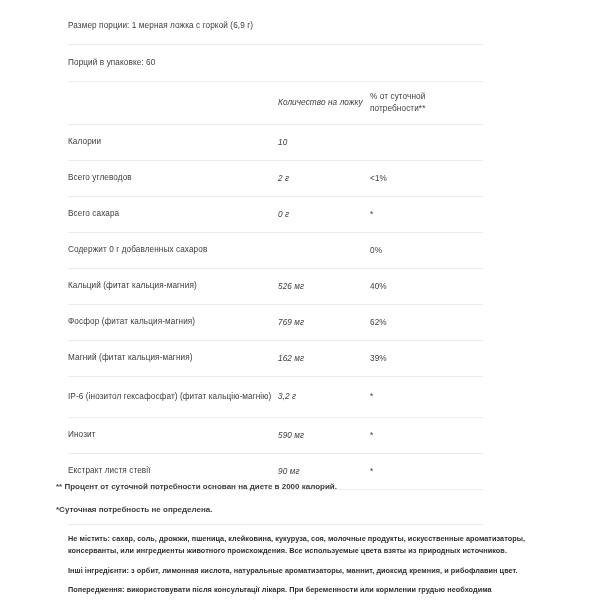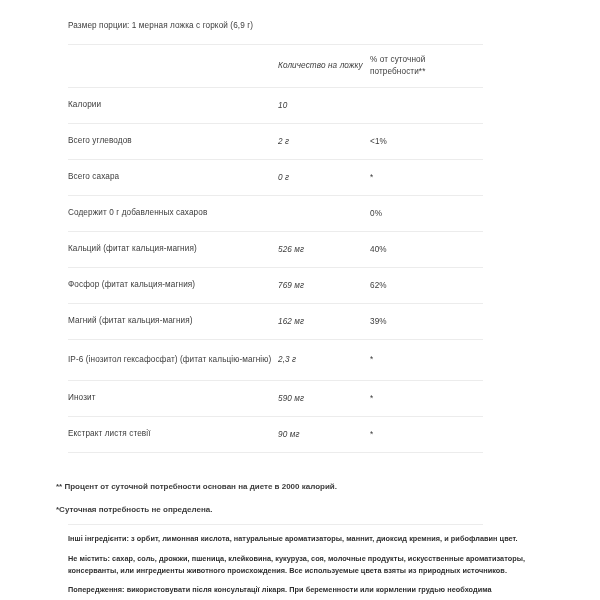--- a/index.html
+++ b/index.html
@@ -145,20 +145,25 @@
       <col class="col-dv">
     </colgroup>
     <tbody>
 
       <tr class="row-info">
         <td colspan="3" class="cell-pad-name">
           <span class="label">Размер порции: 1 мерная ложка с горкой (6,9 г)</span>
         </td>
       </tr>
 
+      <tr class="row-info">
+        <td colspan="3" class="cell-pad-name">
+          <span class="label">Порций в упаковке: 60</span>
+        </td>
+      </tr>
 
       <tr class="row-header">
         <td class="cell-pad-name">
           <span class="hdr"></span>
         </td>
         <td class="cell-pad-amount">
           <span class="hdr">Количество на ложку</span>
         </td>
         <td>
           <span class="hdr">% от суточной потребности**</span>
@@ -203,21 +208,21 @@
       </tr>
 
       <tr class="row-item">
         <td class="cell-pad-name"><span class="name">Магний (фитат кальция-магния)</span></td>
         <td class="cell-pad-amount"><span class="amount">162 мг</span></td>
         <td><span class="dv">39%</span></td>
       </tr>
 
       <tr class="row-item tall">
         <td class="cell-pad-name"><span class="name">IP-6 (інозитол гексафосфат) (фитат кальцію-магнію)</span></td>
-        <td class="cell-pad-amount"><span class="amount">2,3 г</span></td>
+        <td class="cell-pad-amount"><span class="amount">3,2 г</span></td>
         <td><span class="dv star">*</span></td>
       </tr>
 
       <tr class="row-item">
         <td class="cell-pad-name"><span class="name">Инозит</span></td>
         <td class="cell-pad-amount"><span class="amount">590 мг</span></td>
         <td><span class="dv star">*</span></td>
       </tr>
 
       <tr class="row-item">
@@ -230,18 +235,18 @@
   </table>
 
   <div class="footnotes">
     <p class="footnote">** Процент от суточной потребности основан на диете в 2000 калорий.</p>
     <p class="footnote">*Суточная потребность не определена.</p>
   </div>
 
   <div class="rule"></div>
 
   <div class="disclaimers">
+    <p class="disclaimer">Не містить: сахар, соль, дрожжи, пшеница, клейковина, кукуруза, соя, молочные продукты, искусственные ароматизаторы, консерванты, или ингредиенты животного происхождения. Все используемые цвета взяты из природных источников.</p>
     <p class="disclaimer">Інші інгредієнти: з орбит, лимонная кислота, натуральные ароматизаторы, маннит, диоксид кремния, и рибофлавин цвет.</p>
-    <p class="disclaimer">Не містить: сахар, соль, дрожжи, пшеница, клейковина, кукуруза, соя, молочные продукты, искусственные ароматизаторы, консерванты, или ингредиенты животного происхождения. Все используемые цвета взяты из природных источников.</p>
     <p class="disclaimer">Попередження: використовувати після консультації лікаря. При беременности или кормлении грудью необходима консультация врача.,</p>
   </div>
 
 </div>
 
 </body></html>

